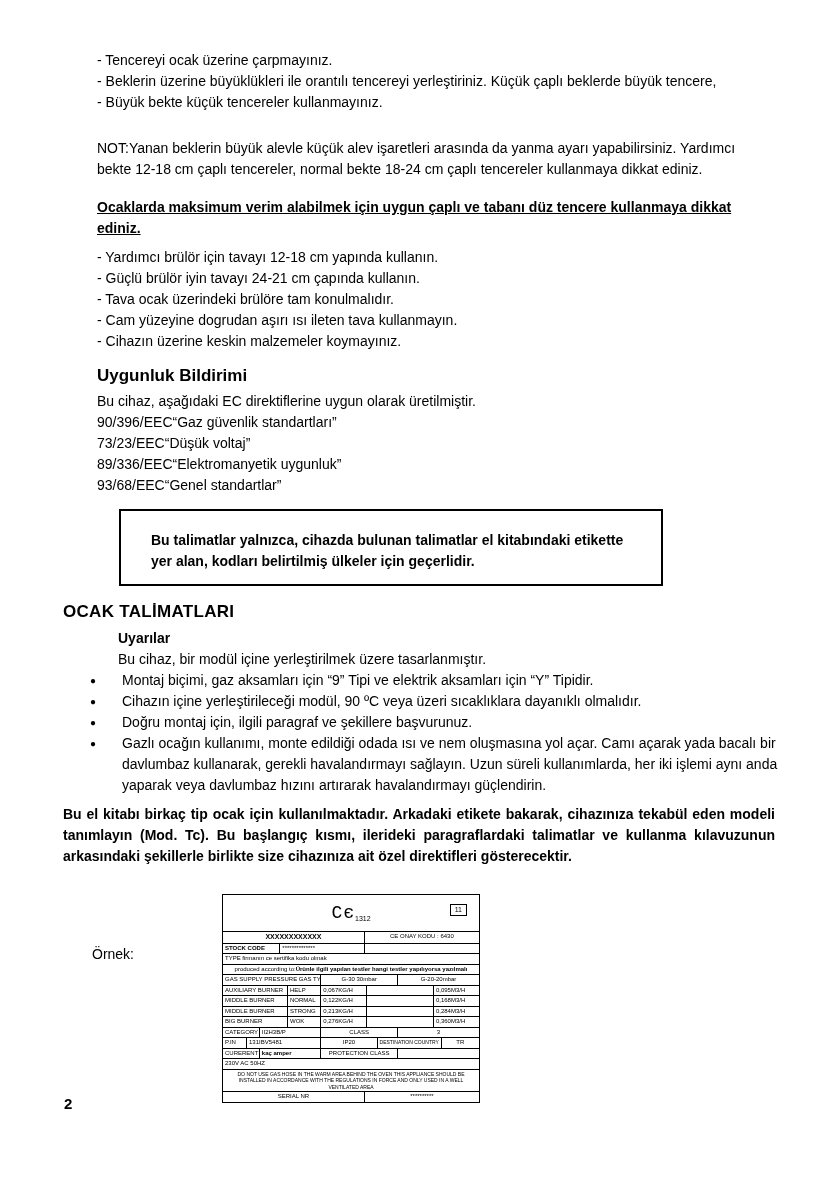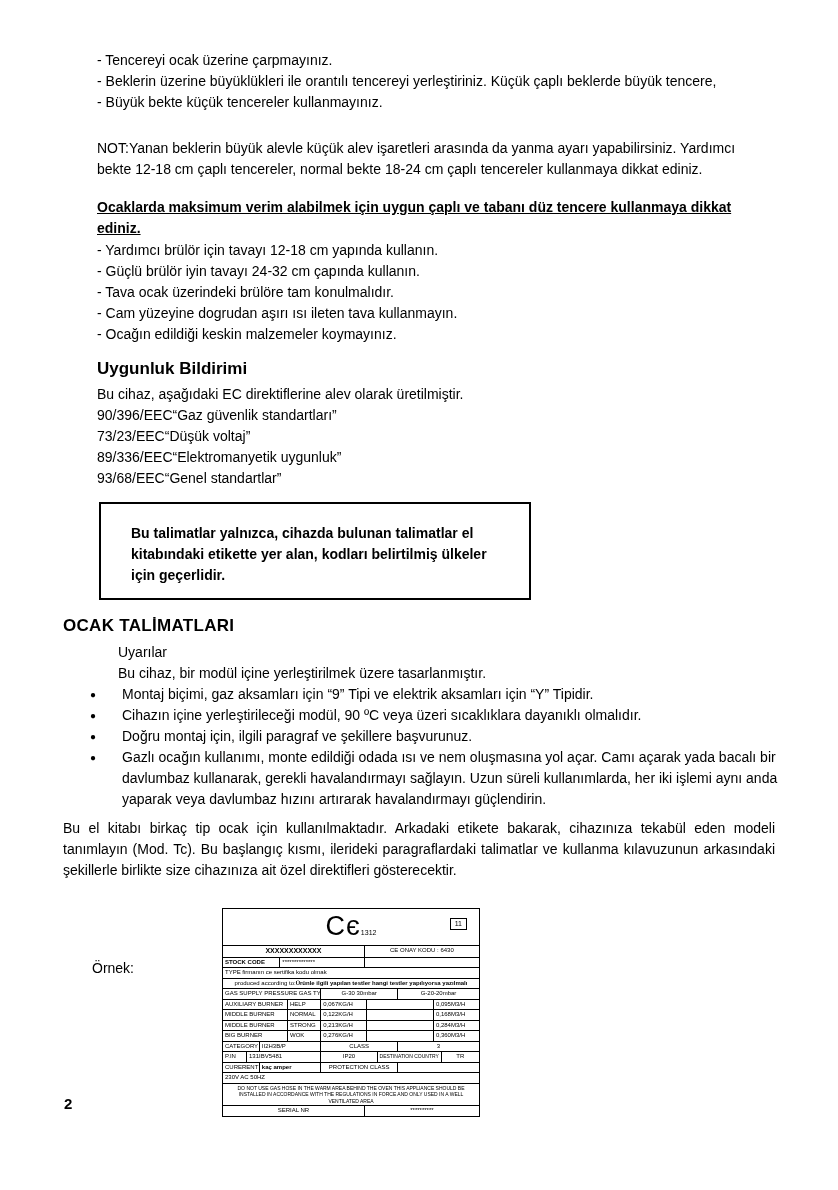--- a/index.html
+++ b/index.html
@@ -8,44 +8,44 @@
     background: #ffffff; color: #000000;
     font-family: "Liberation Sans", sans-serif;
     font-size: 14px; line-height: 1.5;
     position: relative; overflow: hidden;
   }
   .content { box-sizing: border-box; padding: 50px 30px 0 63px; position: relative; }
   .b { font-weight: bold; }
   .dash-line { margin-left: 34px; }
   .not-para { margin-left: 34px; margin-top: 25px; width: 662px; }
   .bold-para { margin-left: 34px; margin-top: 17px; font-weight: bold; width: 650px; text-decoration: underline; }
-  .dash-list2 { margin-top: 1px; }
+  .dash-list2 { margin-top: 8px; }
   .section-heading { margin-left: 34px; margin-top: 11px; font-weight: bold; font-size: 17px; }
   .conf-intro { margin-left: 34px; margin-top: 2px; }
   .directive { margin-left: 34px; }
   .directive .code { font-weight: normal; }
   .notice-box {
-    margin-left: 36px; margin-top: 13px; width: 432px; box-sizing: border-box;
+    margin-left: 56px; margin-top: 13px; width: 544px; box-sizing: border-box;
     border: 2px solid #000; padding: 19px 22px 12px 30px; font-weight: bold;
   }
   .main-heading { margin-top: 13px; font-weight: bold; font-size: 17px; letter-spacing: .3px; }
-  .sub-heading { margin-left: 55px; margin-top: 4px; font-weight: normal; }
+  .sub-heading { margin-left: 55px; margin-top: 4px; font-weight: bold; }
   .warn-intro { margin-left: 55px; }
   .bullet { display: flex; margin-left: 27px; }
   .bullet .dot { width: 32px; flex: none; font-size: 10px; line-height: 21px; }
   .bullet .txt { flex: 1; }
-  .closing { margin-top: 8px; text-align: justify; width: 712px; }
+  .closing { margin-top: 8px; text-align: justify; width: 712px; font-weight: bold; }
 
   .figure-row { position: relative; margin-top: 27px; height: 235px; }
   .ornek { position: absolute; left: 29px; top: 50px; }
 
   .plate { position: absolute; left: 159px; top: 0; width: 258px; box-sizing: border-box;
            border: 1px solid #000; font-size: 6px; line-height: 1.25; }
   .ce-row { position: relative; height: 36px; display: flex; align-items: center; justify-content: center; }
-  .ce-mark { font-size: 27px; font-family: Liberation Sans, sans-serif; letter-spacing: 1px; }
+  .ce-mark { font-size: 18px; font-family: Liberation Mono, monospace; letter-spacing: 1px; }
   .ce-num { font-size: 7px; margin-top: 12px; }
   .year-box { position: absolute; right: 12px; top: 9px; border: 1px solid #000; font-size: 7px; padding: 0 4px; line-height: 10px; }
   .p-row { display: flex; border-top: 1px solid #000; min-height: 9px; align-items: stretch; }
   .p-row > div { padding: 1px 2px; box-sizing: border-box; overflow: hidden; white-space: nowrap; }
   .bl { border-left: 1px solid #000; }
   .cc { text-align: center; }
   .brand-cell { width: 55%; font-size: 7px; font-weight: bold; text-align: center; }
   .warn-cell { width: 100%; text-align: center; font-size: 5px; line-height: 1.3; white-space: normal !important; }
   .page-num { position: absolute; left: 64px; top: 1093px; font-weight: bold; font-size: 15px; }
 </style>
@@ -59,29 +59,29 @@
     <div class="dash-line">- Beklerin üzerine büyüklükleri ile orantılı tencereyi yerleştiriniz. Küçük çaplı beklerde büyük tencere,</div>
     <div class="dash-line">- Büyük bekte küçük tencereler kullanmayınız.</div>
   </div>
 
   <div class="not-para">NOT:Yanan beklerin büyük  alevle küçük alev işaretleri arasında  da yanma ayarı yapabilirsiniz. Yardımcı bekte 12-18 cm çaplı tencereler, normal bekte 18-24 cm çaplı tencereler kullanmaya dikkat ediniz.</div>
 
   <div class="bold-para">Ocaklarda maksimum verim alabilmek için uygun çaplı ve tabanı düz tencere kullanmaya dikkat ediniz.</div>
 
   <div class="dash-list2">
     <div class="dash-line">- Yardımcı brülör için tavayı 12-18 cm yapında kullanın.</div>
-    <div class="dash-line">- Güçlü brülör iyin tavayı 24-32 cm çapında kullanın.</div>
+    <div class="dash-line">- Güçlü brülör iyin tavayı 24-21 cm çapında kullanın.</div>
     <div class="dash-line">- Tava ocak üzerindeki brülöre tam konulmalıdır.</div>
     <div class="dash-line">- Cam yüzeyine dogrudan aşırı ısı ileten tava kullanmayın.</div>
-    <div class="dash-line">- Ocağın edildiği keskin malzemeler koymayınız.</div>
+    <div class="dash-line">- Cihazın üzerine keskin malzemeler koymayınız.</div>
   </div>
 
   <div>
     <div class="section-heading">Uygunluk Bildirimi</div>
-    <div class="conf-intro">Bu cihaz, aşağıdaki EC direktiflerine alev olarak üretilmiştir.</div>
+    <div class="conf-intro">Bu cihaz, aşağıdaki EC direktiflerine uygun olarak üretilmiştir.</div>
     <div class="directive">
       <span class="code">90/396/EEC</span><span>“Gaz güvenlik standartları”</span>
     </div>
     <div class="directive">
       <span class="code">73/23/EEC</span><span>“Düşük voltaj”</span>
     </div>
     <div class="directive">
       <span class="code">89/336/EEC</span><span>“Elektromanyetik uygunluk”</span>
     </div>
     <div class="directive">

